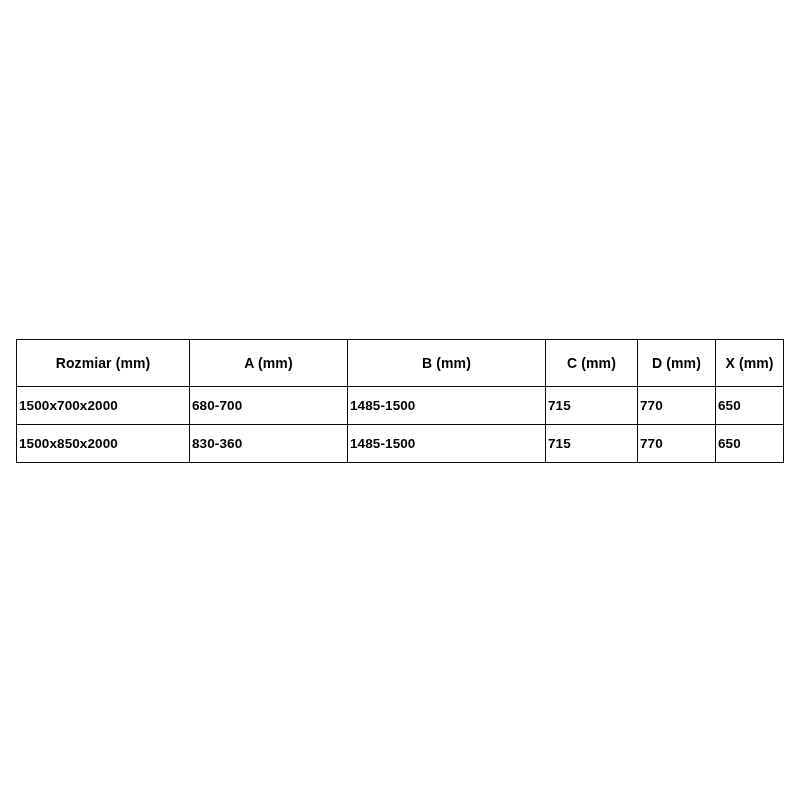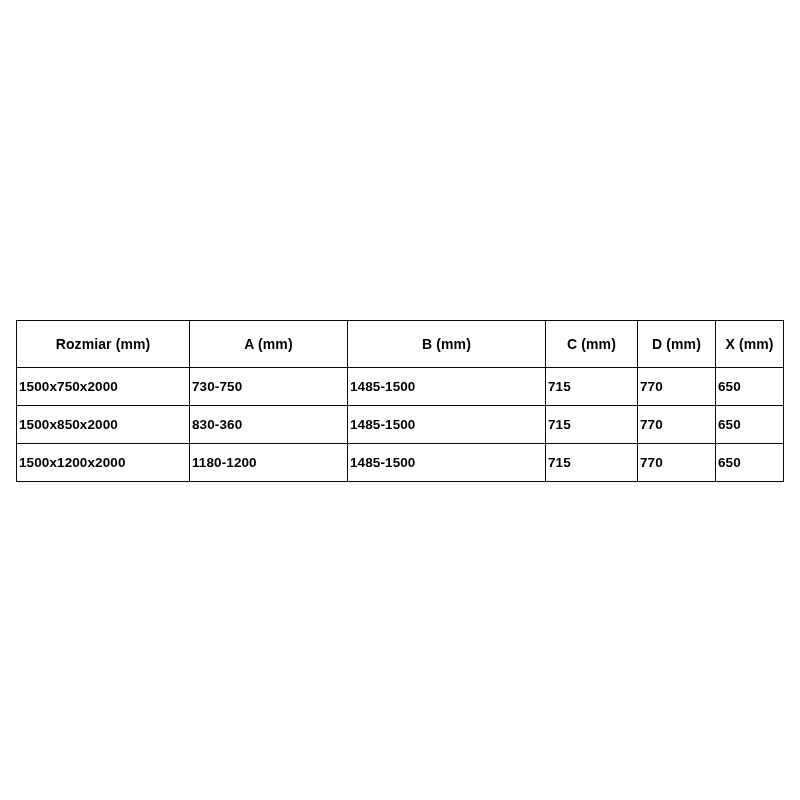--- a/index.html
+++ b/index.html
@@ -71,38 +71,30 @@
         <th>Rozmiar (mm)</th>
         <th>A (mm)</th>
         <th>B (mm)</th>
         <th>C (mm)</th>
         <th>D (mm)</th>
         <th>X (mm)</th>
       </tr>
     </thead>
     <tbody>
       <tr>
-        <td>1500x750x2000</td>
-        <td>730-750</td>
+        <td>1500x700x2000</td>
+        <td>680-700</td>
         <td>1485-1500</td>
         <td>715</td>
         <td>770</td>
         <td>650</td>
       </tr>
       <tr>
         <td>1500x850x2000</td>
         <td>830-360</td>
         <td>1485-1500</td>
         <td>715</td>
         <td>770</td>
         <td>650</td>
       </tr>
-      <tr>
-        <td>1500x1200x2000</td>
-        <td>1180-1200</td>
-        <td>1485-1500</td>
-        <td>715</td>
-        <td>770</td>
-        <td>650</td>
-      </tr>
     </tbody>
   </table>
 </div>
 
 </body></html>

